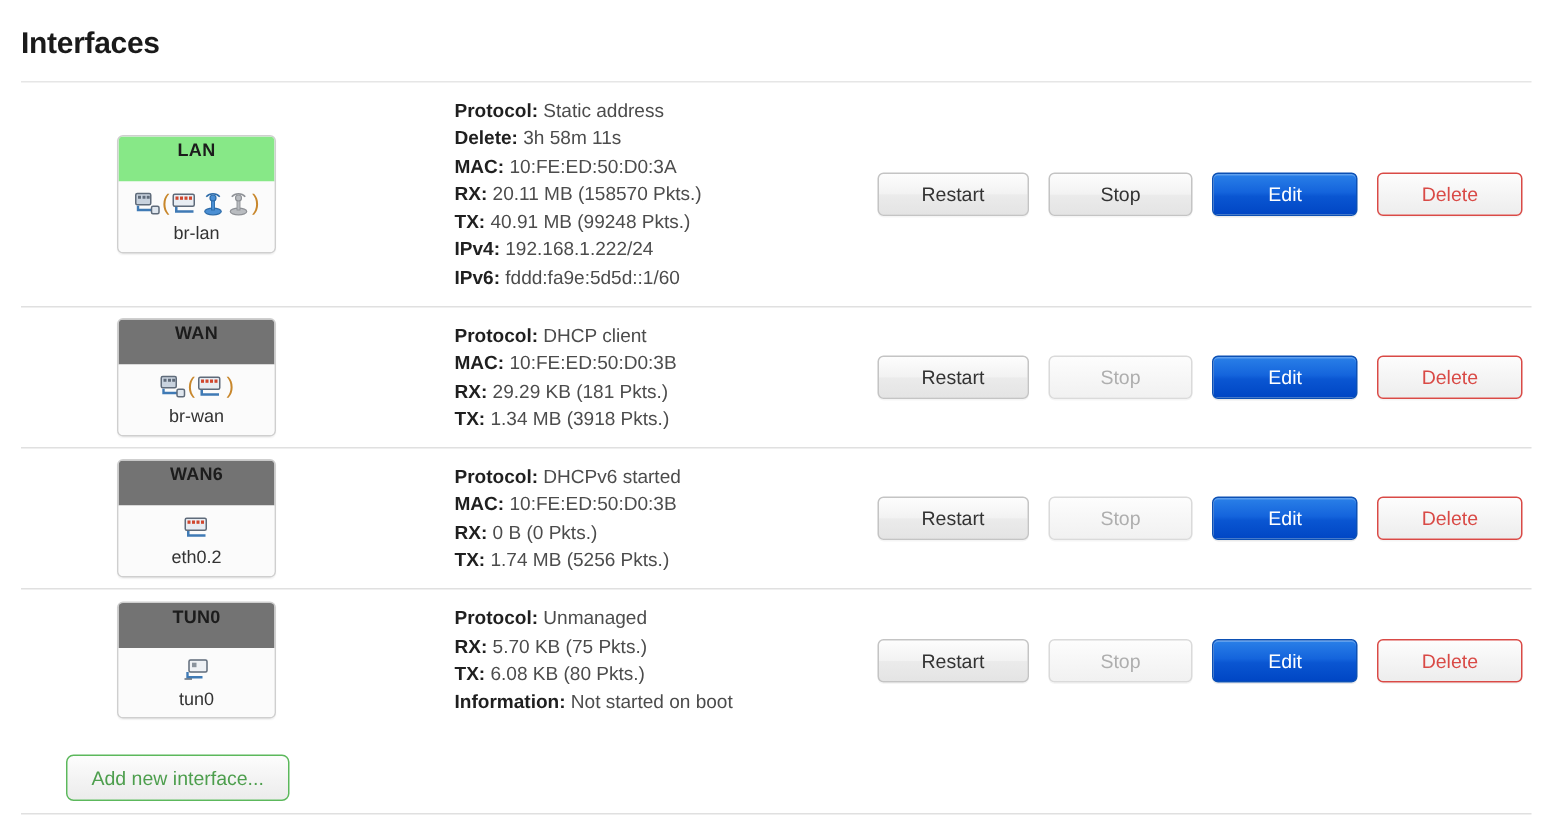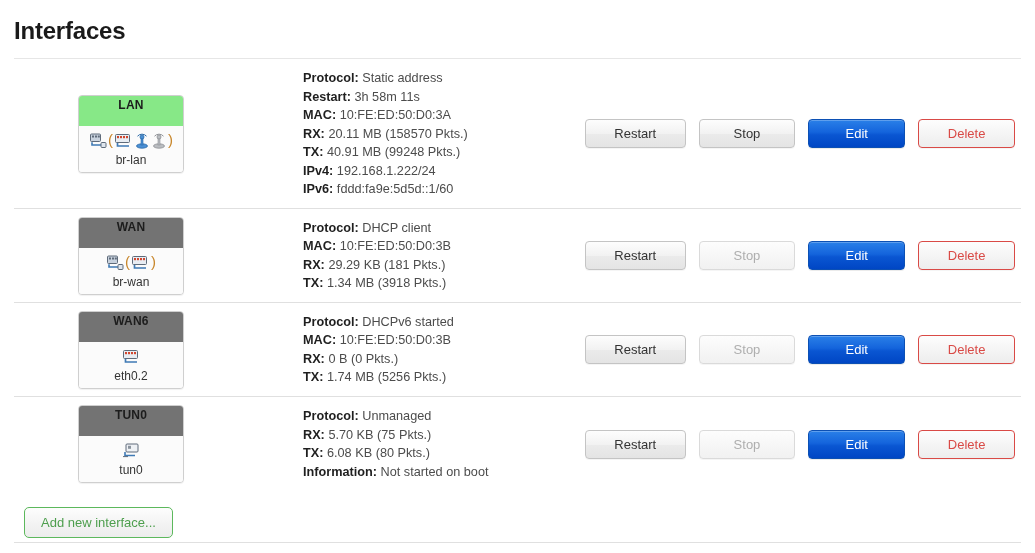--- a/index.html
+++ b/index.html
@@ -19,21 +19,21 @@
   .page {
     position: relative;
     width: 1035px;
     height: 553px;
     box-sizing: border-box;
     padding: 0 14px;
   }
 
   
   .page-title {
-    font-size: 24px;
+    font-size: 20px;
     font-weight: bold;
     color: #1a1a1a;
     letter-spacing: -0.2px;
     padding: 18px 0 14px 0;
     margin: 0;
     line-height: 1.1;
   }
   .title-rule {
     height: 1px;
     background: #e6e6e6;
@@ -187,20 +187,21 @@
     height: 31px;
     padding: 0 16px;
     box-sizing: border-box;
     font-size: 13px;
     border-radius: 5px;
     border: 1px solid #5cb85c;
     color: #4d9e4d;
     background: linear-gradient(to bottom, #fdfdfd 0%, #f3f3f3 55%, #ececec 100%);
     cursor: pointer;
     user-select: none;
+    margin-left: 20px;
   }
 
   .bottom-rule {
     position: absolute;
     left: 14px;
     right: 14px;
     top: 542px;
     height: 1px;
     background: #e0e0e0;
   }
@@ -253,21 +254,21 @@
                     <path d="M3.5 3.2 A6 6 0 0 1 12.5 3.2" fill="none" stroke="#8e9196" stroke-width="1"></path>
                   </svg></span>
                 <span class="paren">)</span>
               </div>
               <div class="badge-name">br-lan</div>
             </div>
           </div>
         </div>
         <div class="detail-cell">
           <div class="detail-line"><b>Protocol:</b> <span>Static address</span></div>
-          <div class="detail-line"><b>Restart:</b> <span>3h 58m 11s</span></div>
+          <div class="detail-line"><b>Delete:</b> <span>3h 58m 11s</span></div>
           <div class="detail-line"><b>MAC:</b> <span>10:FE:ED:50:D0:3A</span></div>
           <div class="detail-line"><b>RX:</b> <span>20.11 MB (158570 Pkts.)</span></div>
           <div class="detail-line"><b>TX:</b> <span>40.91 MB (99248 Pkts.)</span></div>
           <div class="detail-line"><b>IPv4:</b> <span>192.168.1.222/24</span></div>
           <div class="detail-line"><b>IPv6:</b> <span>fddd:fa9e:5d5d::1/60</span></div>
         </div>
         <div class="actions-cell">
           <div class="btn wide">Restart</div>
           <div class="btn ">Stop</div>
           <div class="btn btn-primary">Edit</div>

